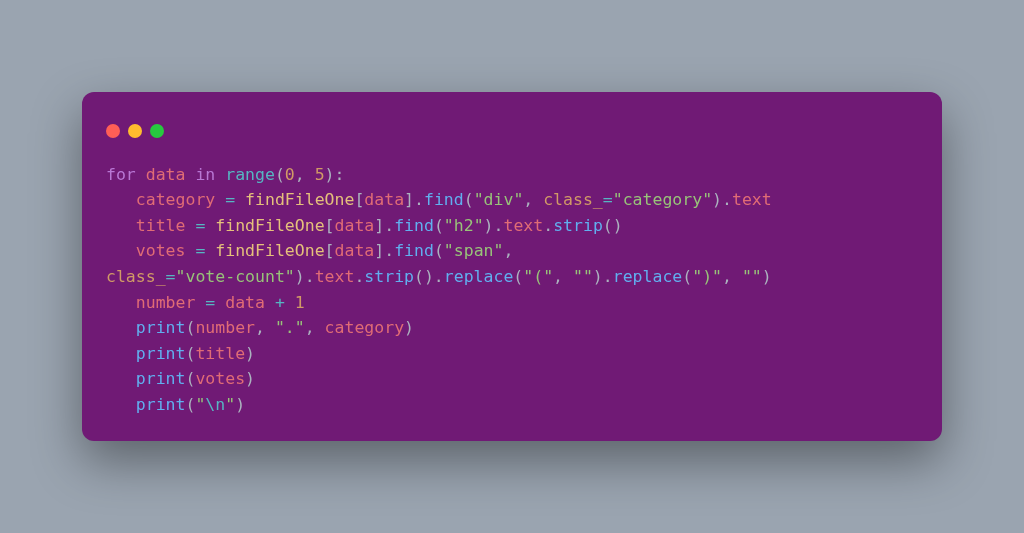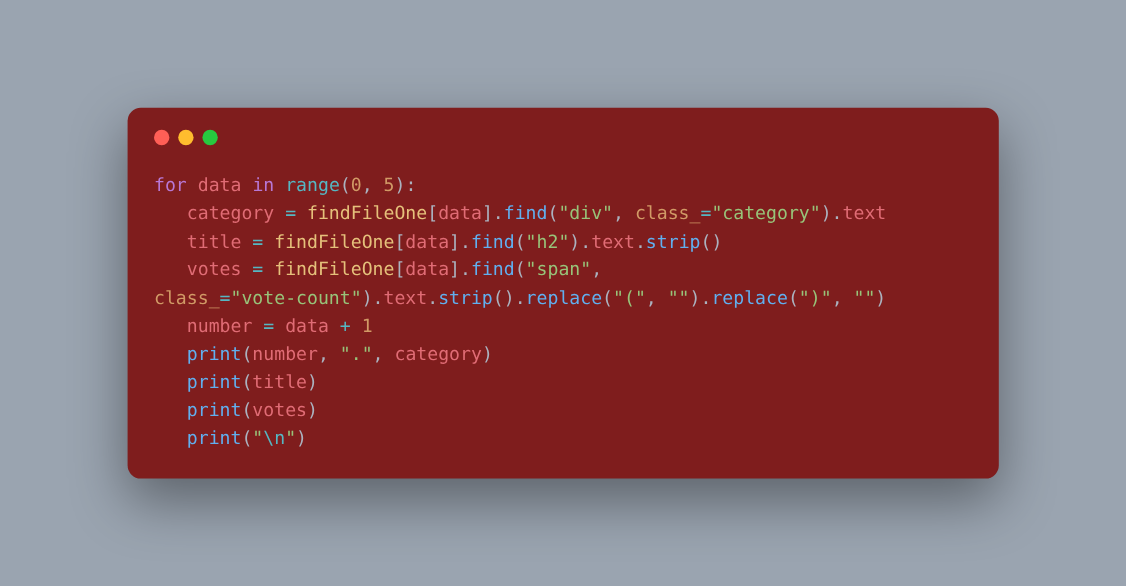--- a/index.html
+++ b/index.html
@@ -10,25 +10,25 @@
     body {
       width: 1024px;
       height: 533px;
       background: #9aa4b0;
       display: flex;
       align-items: center;
       justify-content: center;
       font-family: 'Menlo', 'Monaco', 'Consolas', monospace;
     }
     .window {
-      width: 792px;
-      background: #7f1d1d;
+      width: 860px;
+      background: #701a75;
       border-radius: 12px;
       box-shadow: 0 20px 50px rgba(0,0,0,0.4);
-      padding: 20px 24px 24px 24px;
+      padding: 32px 24px 24px 24px;
     }
     .titlebar {
       display: flex;
       gap: 8px;
       margin-bottom: 24px;
     }
     .dot {
       width: 14px;
       height: 14px;
       border-radius: 50%;

